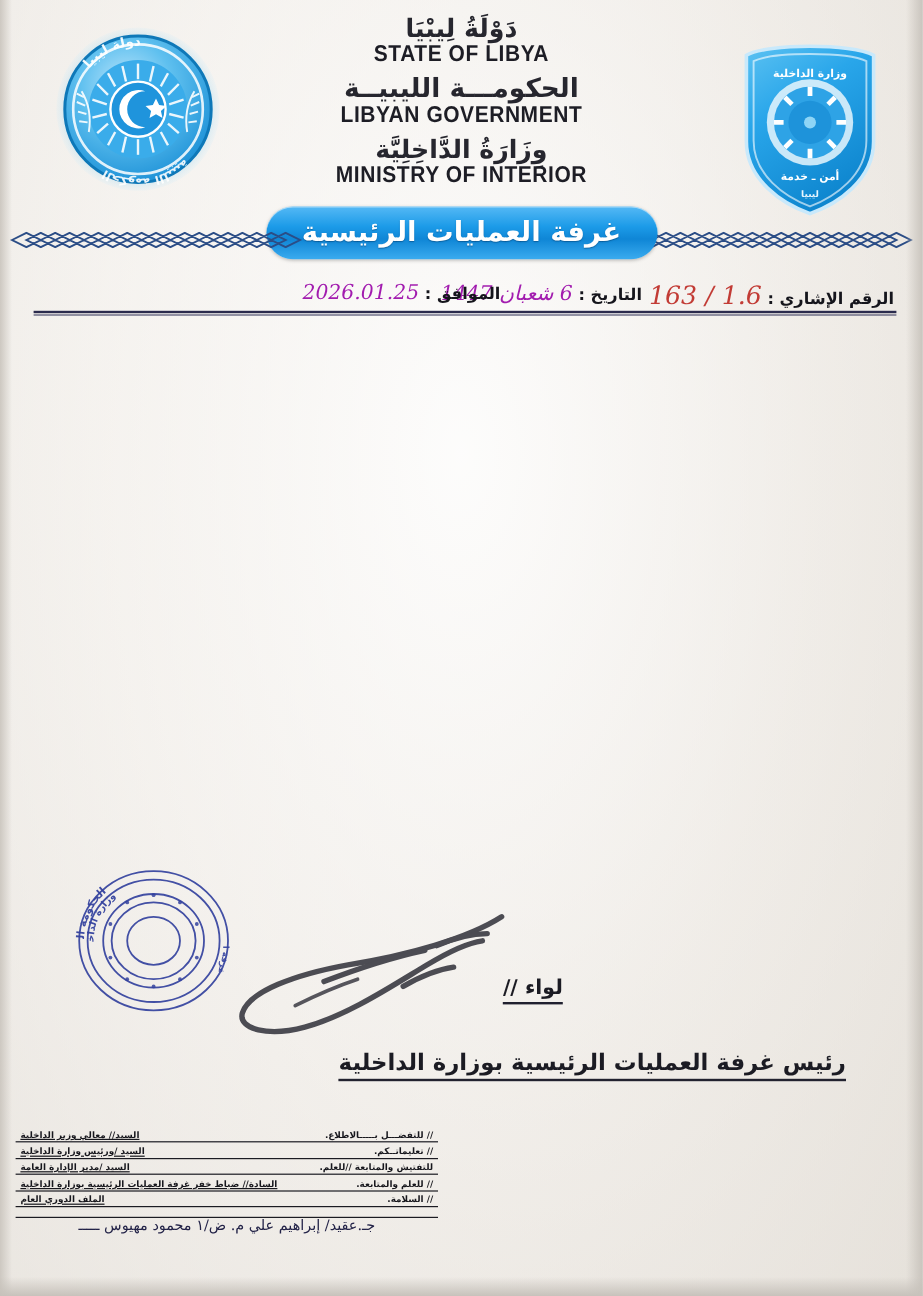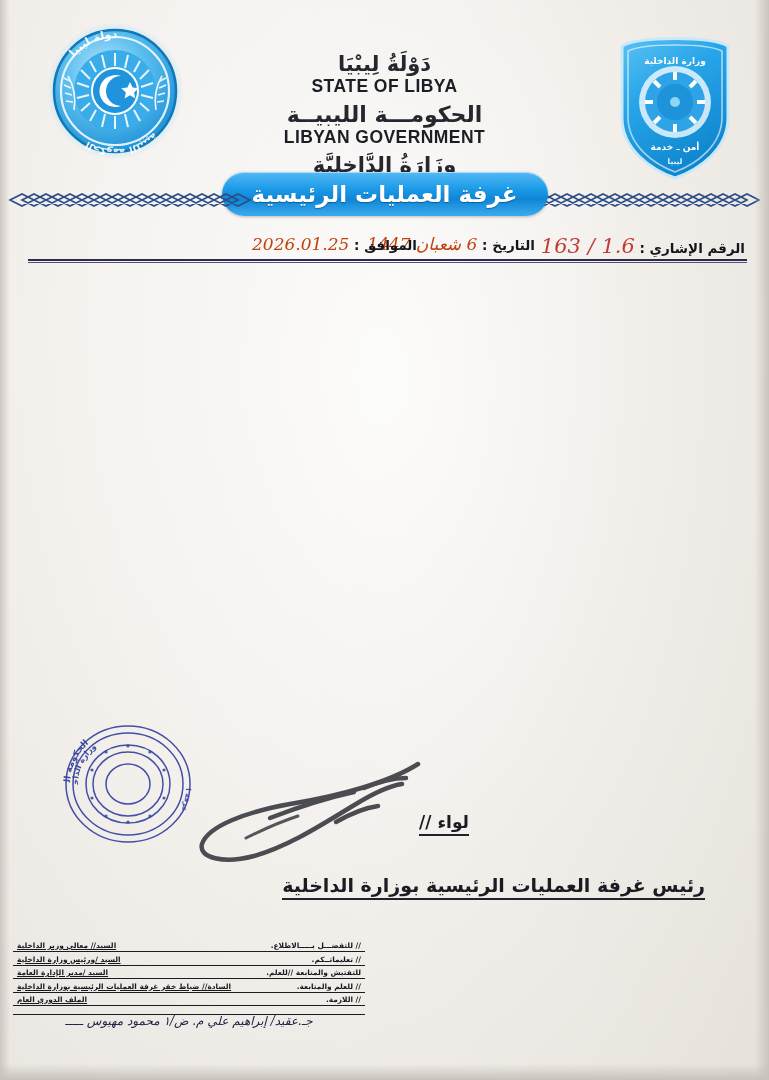--- a/index.html
+++ b/index.html
@@ -141,21 +141,21 @@
   }
   .hand {
     font-family: "DejaVu Serif", serif;
     font-style: italic;
     font-weight: normal;
     font-size: 17px;
     color: #1b1b4a;
     letter-spacing: 0.5px;
   }
   .hand.red { color: #c23b35; font-size: 21px; }
-  .hand.ink { color: #c2410c; }
+  .hand.ink { color: #a21caf; }
 
   
   .addressees { margin: 10px 26px 0 26px; }
   .addr-head {
     font-size: 16px;
     font-weight: bold;
     text-align: right;
     margin-bottom: 10px;
     letter-spacing: 0.4px;
   }
@@ -275,21 +275,20 @@
     border-bottom: 1.4px solid #1b1b22;
     height: 5px;
     margin-bottom: 2px;
   }
   .cc-foot {
     position: absolute;
     top: 1014px; right: 404px; width: 352px;
     text-align: center;
     font-family: "DejaVu Serif", serif;
     font-size: 12px;
-    font-style: italic;
     color: #222247;
     letter-spacing: 0.4px;
   }
 </style>
 </head>
 <body>
 
 <div class="page">
   <div class="paper-tint"></div>
 
@@ -357,21 +356,21 @@
         <text font-size="11" font-weight="bold" fill="#ffffff" opacity="0.95">
           <textPath href="#topArc" startOffset="22%">دولة ليبيا</textPath>
         </text>
         <path id="botArc" d="M128 78 A53 53 0 0 1 22 78" fill="none"></path>
         <text font-size="10" font-weight="bold" fill="#ffffff" opacity="0.9">
           <textPath href="#botArc" startOffset="24%">الحكومة الليبية</textPath>
         </text>
       </svg>
     </div>
 
-    <div class="header-titles" style="direction:rtl;margin-top:40px;">
+    <div class="header-titles" style="direction:rtl;">
       <div class="ht-ar">دَوْلَةُ لِيبْيَا</div>
       <div class="ht-en">STATE OF LIBYA</div>
       <div class="ht-ar big">الحكومـــة الليبيــة</div>
       <div class="ht-en">LIBYAN GOVERNMENT</div>
       <div class="ht-ar">وِزَارَةُ الدَّاخِلِيَّة</div>
       <div class="ht-en">MINISTRY OF INTERIOR</div>
     </div>
 
     <div class="crest-right" style="left:600px;">
       <svg viewBox="0 0 150 165" width="150" height="165" aria-hidden="true">
@@ -550,21 +549,21 @@
     </div>
     <div class="cc-row">
       <span class="why">للتفتيش والمتابعة //للعلم.</span>
       <span class="who">السيد /مدير الإدارة العامة</span>
     </div>
     <div class="cc-row">
       <span class="why">// للعلم والمتابعة.</span>
       <span class="who">السادة// ضباط خفر غرفة العمليات الرئيسية بوزارة الداخلية</span>
     </div>
     <div class="cc-row">
-      <span class="why">// اللازمة.</span>
+      <span class="why">// السلامة.</span>
       <span class="who">الملف الدوري العام</span>
     </div>
     <div class="cc-tail"></div>
   </div>
 
   <div class="cc-foot">جـ.عقيد/ إبراهيم علي   م. ض/١ محمود مهيوس ـــــ</div>
 
   <div class="page-edge-l"></div>
   <div class="page-edge-r"></div>
   <div class="page-edge-b"></div>

